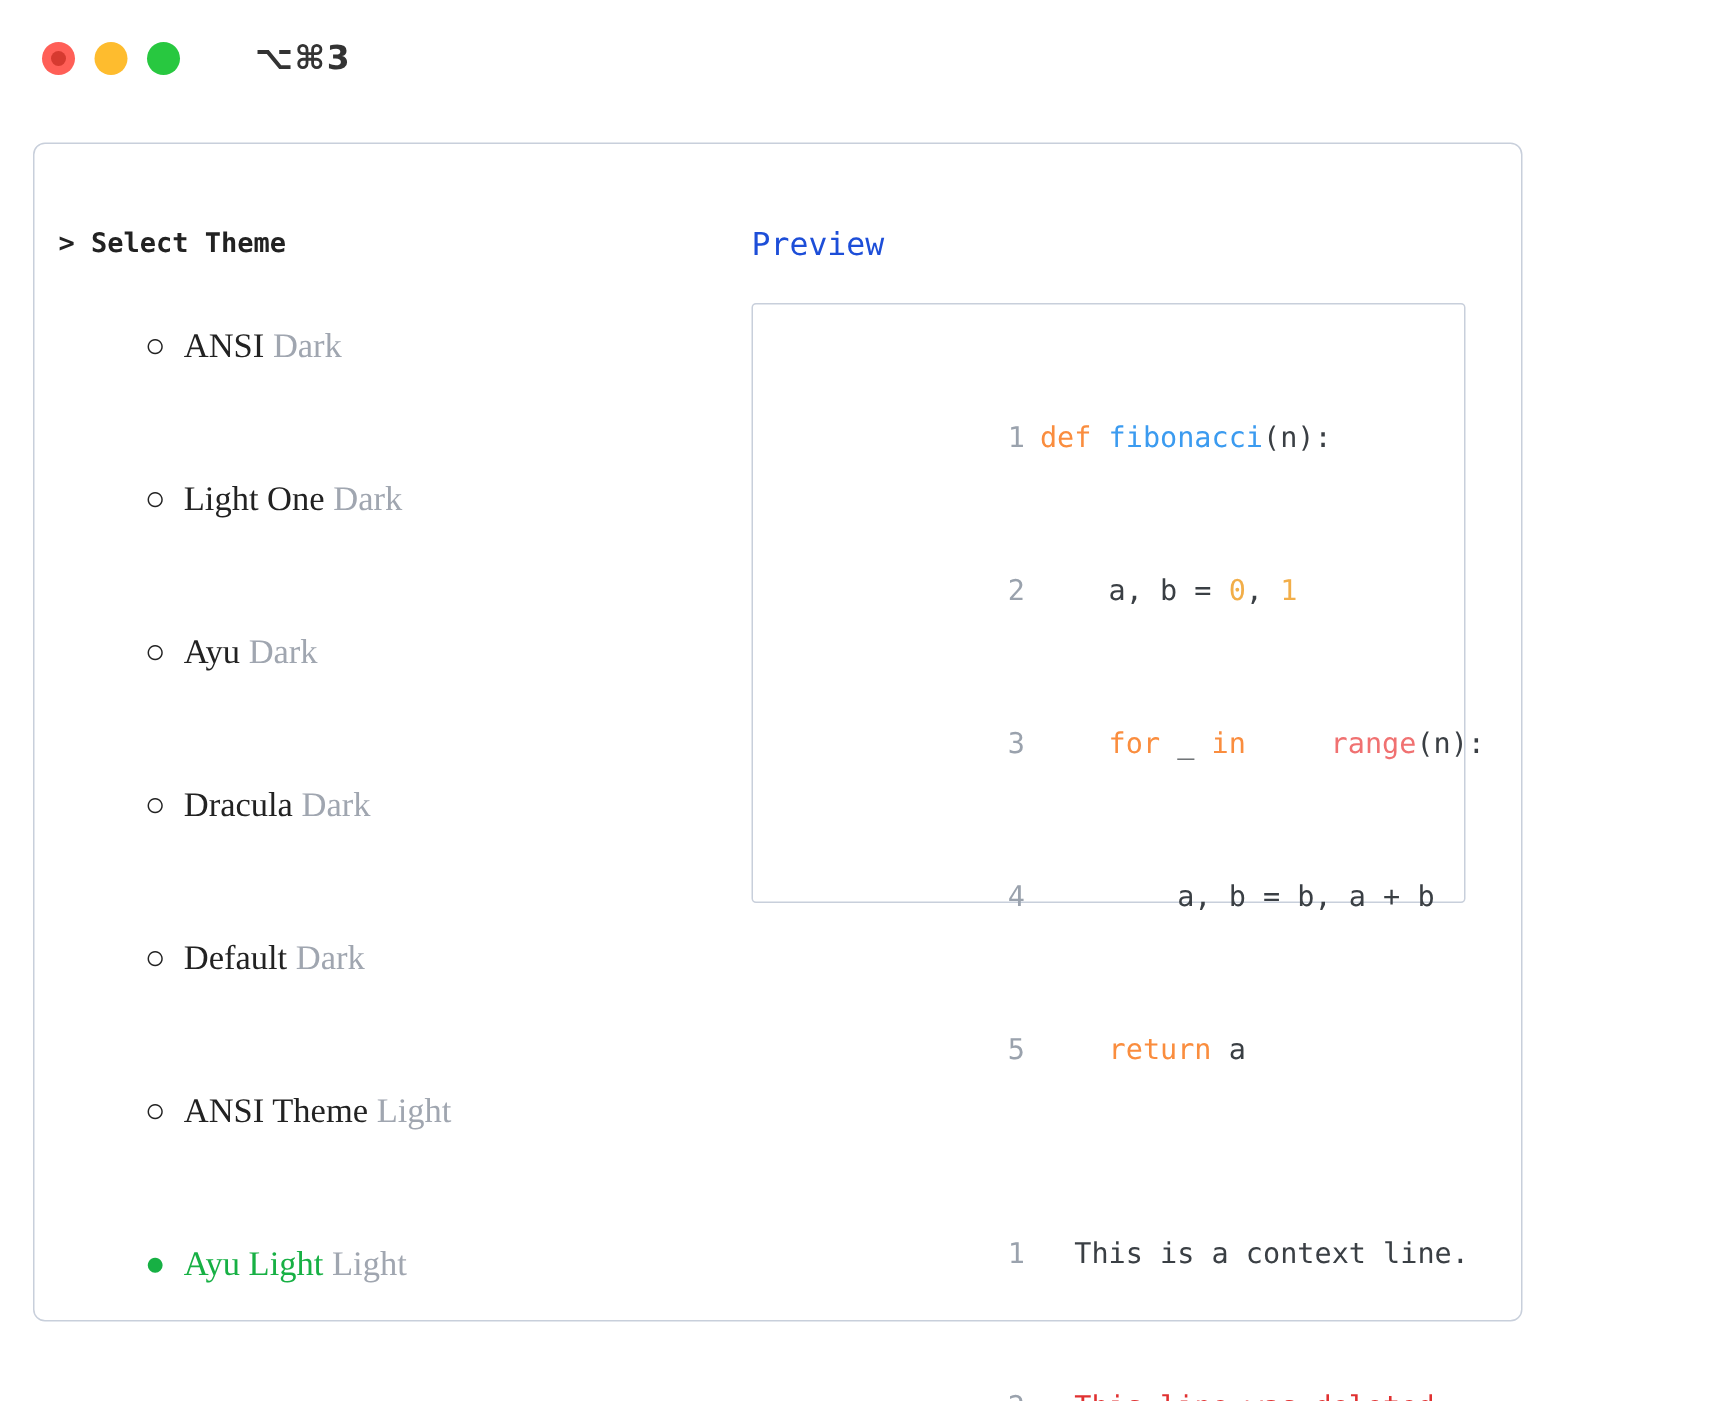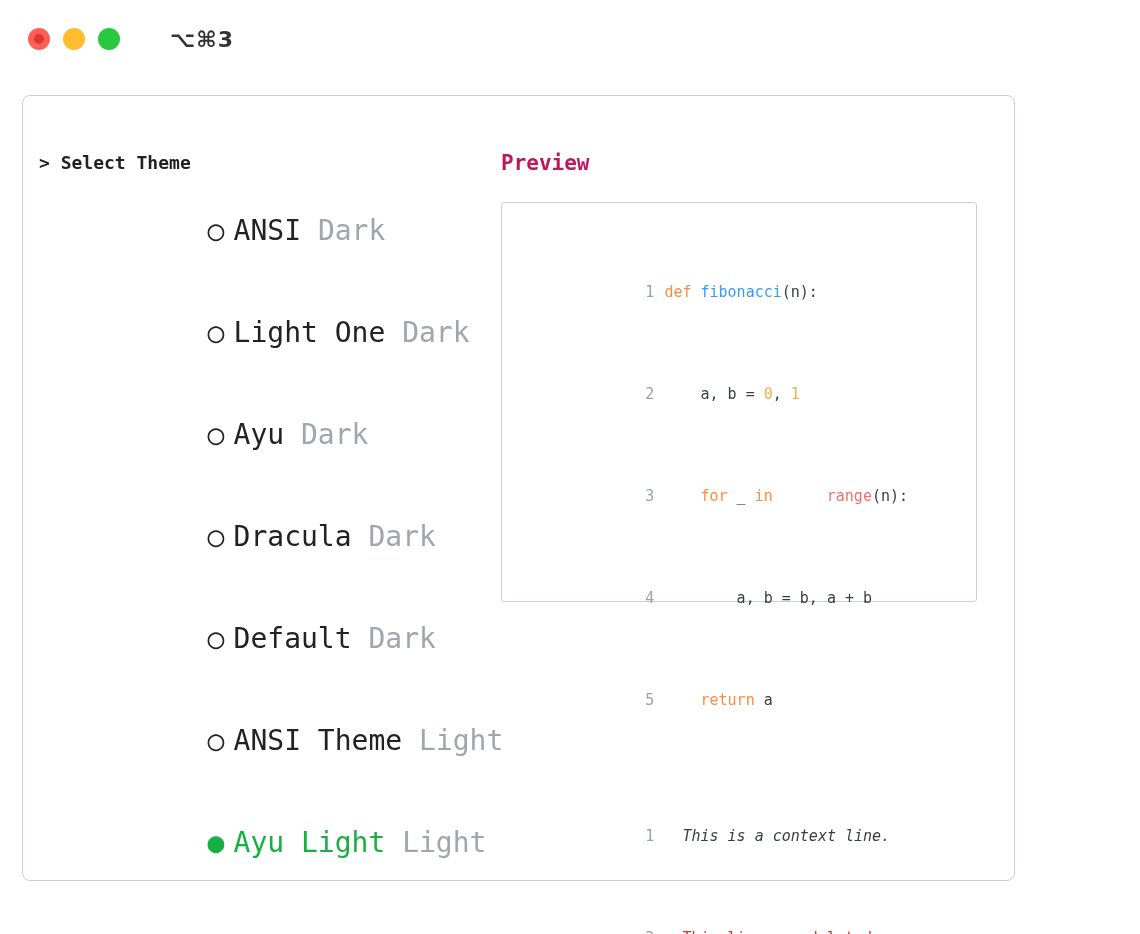--- a/index.html
+++ b/index.html
@@ -86,68 +86,69 @@
     width: 500px;
   }
   .section-title {
     font-size: 18px;
     font-weight: bold;
     color: #222222;
     line-height: 34px;
     white-space: pre;
   }
   .theme-row {
-    font-size: 28px;
+    font-size: 23px;
     line-height: 34px;
     color: #222222;
     white-space: pre;
+    font-family: Liberation Serif, serif;
   }
   .theme-row .bullet {
     display: inline-block;
     width: 26px;
     color: #222222;
   }
   .theme-row.selected .bullet { color: #17b044; }
   .theme-row.selected .name { color: #17b044; }
   .theme-row .variant { color: #a0a6b0; }
   .preview-title {
     font-size: 21px;
-    color: #be185d;
-    line-height: 34px;
-    font-weight: bold;
+    color: #1d4ed8;
+    line-height: 34px;
+    font-weight: normal;
   }
   .preview-box {
     margin-top: 22px;
     width: 476px;
     height: 400px;
     border: 1px solid #c8cfdb;
     border-radius: 3px;
     box-sizing: border-box;
     padding: 38px 20px 0 20px;
     background: #ffffff;
   }
   .code-line {
-    font-size: 15px;
+    font-size: 19px;
     line-height: 34px;
     white-space: pre;
   }
   .ln {
     display: inline-block;
     width: 24px;
     text-align: right;
     color: #9aa2ad;
     margin-right: 10px;
   }
   .kw { color: #fa8d3e; }
   .fn { color: #3b9bf0; }
   .pl { color: #3a3f44; }
   .num { color: #f2ae49; }
   .builtin { color: #f07171; margin-left: 45px; }
   .gap { height: 34px; }
-  .ctx { color: #3a3f44; font-style: italic; }
+  .ctx { color: #3a3f44; }
   .del { color: #e03131; }
 </style>
 </head>
 <body>
 
 <div class="window">
 
   <div class="titlebar">
     <div class="dots">
       <span class="dot red">

